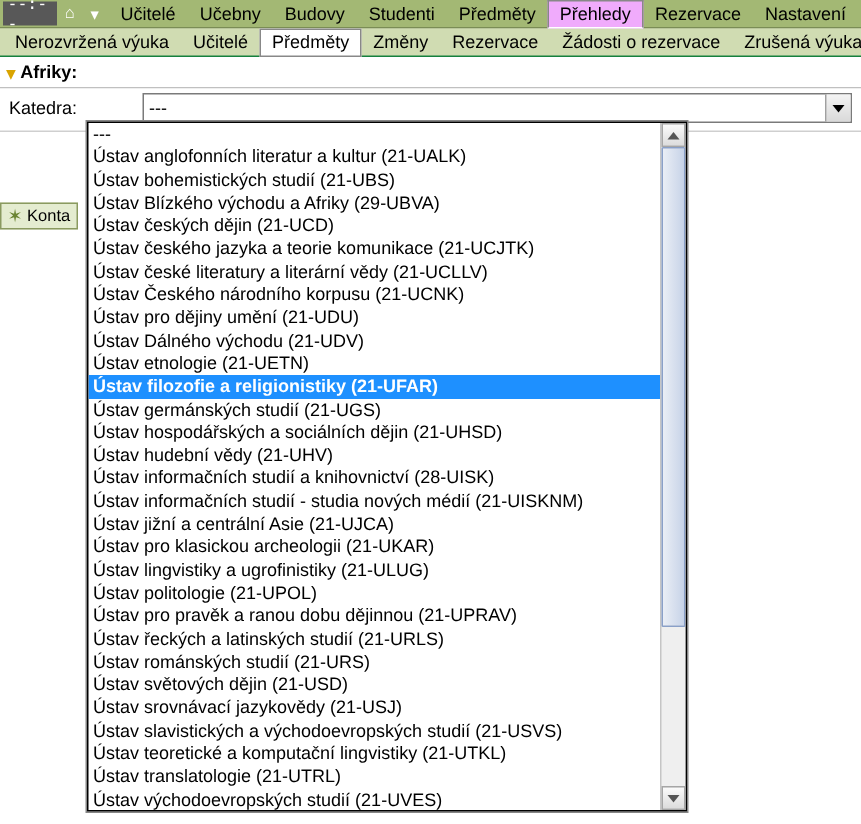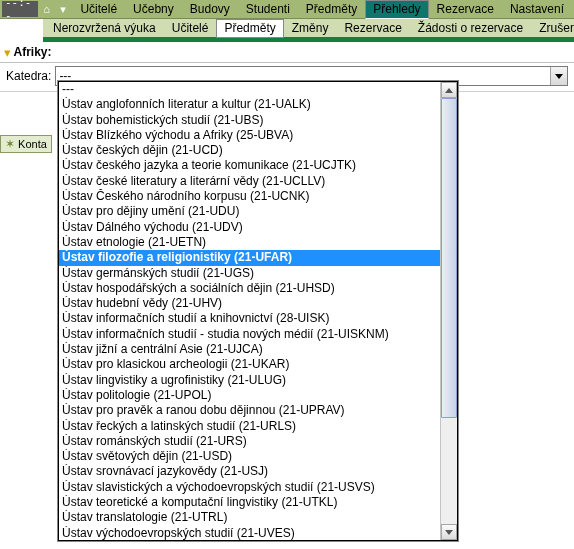--- a/index.html
+++ b/index.html
@@ -27,29 +27,28 @@
   .navbar .tab{
     padding:1px 7px;
     color:#000;
     cursor:pointer;
     border:1px solid transparent;
     font-size:12px;
     line-height:15px;
     white-space:nowrap;
   }
   .navbar .tab.active{
-    background:#0f766e;
+    background:#f0abfc;
     border:1px solid #888;
     border-bottom:1px solid #fff;
     color:#000;
   }
   .subbar{
     background:#d0dcb2;
-    border-bottom:5px solid #15803d;
-    margin-left:43px;
+    border-bottom:1px solid #15803d;
   }
   .subbar .tab.active{
     background:#fff;
     border-color:#888;
   }
   .dashes{
     background:#585858;
     color:#fff;
     font-family:monospace;
     font-size:11px;
@@ -70,20 +69,21 @@
   .filterbar .icon{
     color:#d9a400;font-size:13px;margin-right:3px;
   }
   .filterbar b{font-weight:bold;}
 
   
   .formrow{
     display:flex;align-items:center;
     padding:3px 6px;
     background:#fff;
+    gap:40px;
   }
   .formrow label{margin-right:4px;}
   .selectbox{
     flex:1;
     height:20px;
     position:relative;
   }
   .selectbox .display{
     box-sizing:border-box;
     width:100%;height:100%;
@@ -236,21 +236,21 @@
 <div class="leftwidget">
   <span class="ic">✶</span>
   <span>Konta</span>
 </div>
 
 <div class="dropdown">
   <ul id="dropdown-list">
       <li>---</li>
       <li>Ústav anglofonních literatur a kultur (21-UALK)</li>
       <li>Ústav bohemistických studií (21-UBS)</li>
-      <li>Ústav Blízkého východu a Afriky (25-UBVA)</li>
+      <li>Ústav Blízkého východu a Afriky (29-UBVA)</li>
       <li>Ústav českých dějin (21-UCD)</li>
       <li>Ústav českého jazyka a teorie komunikace (21-UCJTK)</li>
       <li>Ústav české literatury a literární vědy (21-UCLLV)</li>
       <li>Ústav Českého národního korpusu (21-UCNK)</li>
       <li>Ústav pro dějiny umění (21-UDU)</li>
       <li>Ústav Dálného východu (21-UDV)</li>
       <li>Ústav etnologie (21-UETN)</li>
       <li class="hl">Ústav filozofie a religionistiky (21-UFAR)</li>
       <li>Ústav germánských studií (21-UGS)</li>
       <li>Ústav hospodářských a sociálních dějin (21-UHSD)</li>

